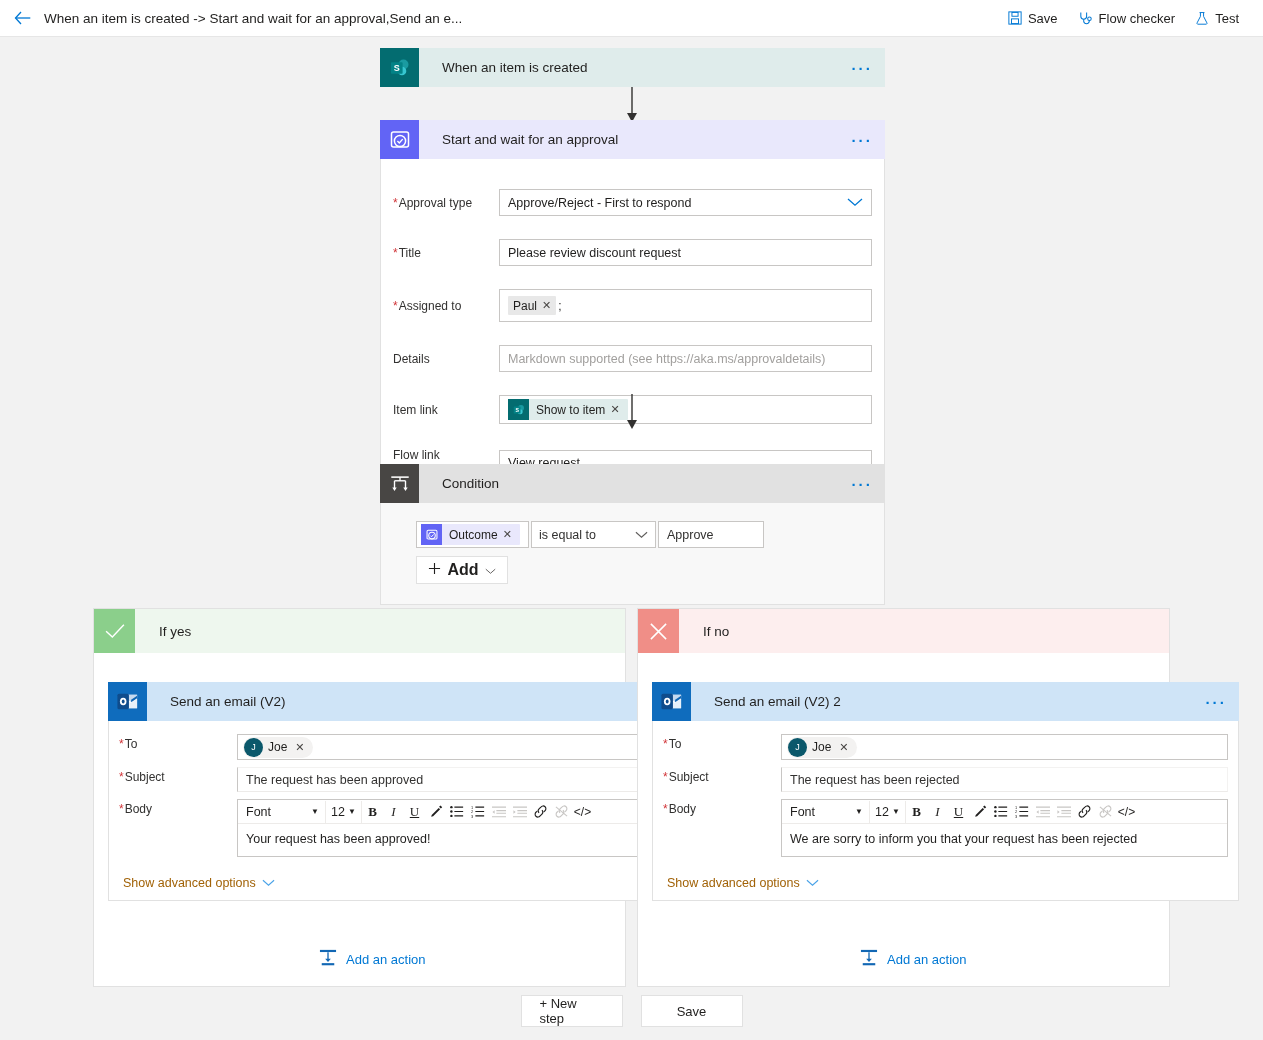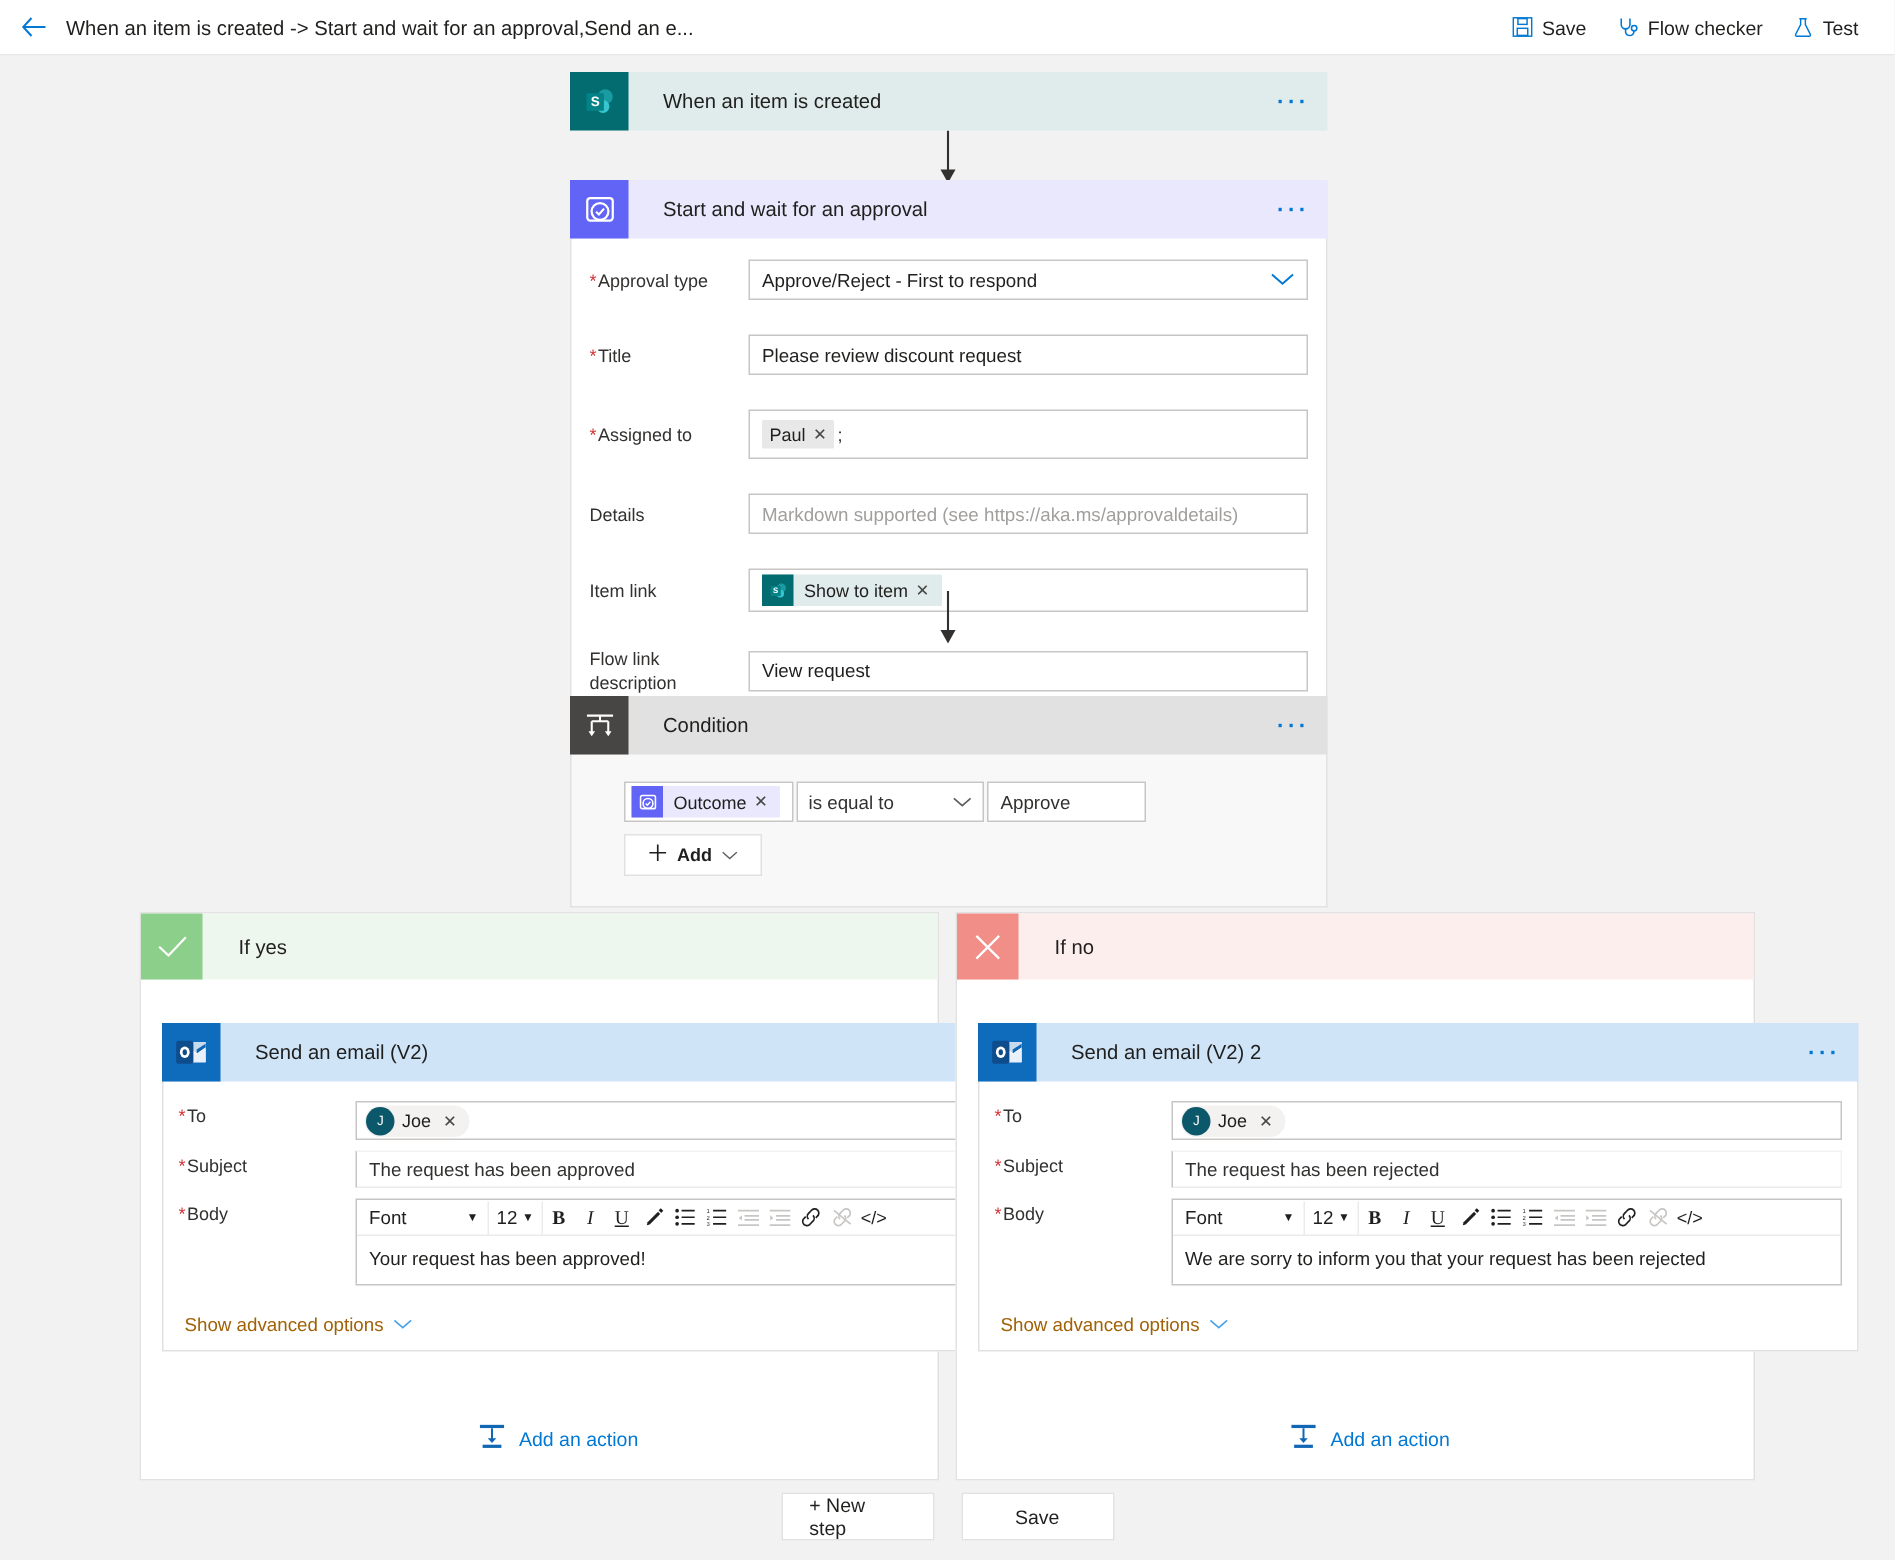--- a/index.html
+++ b/index.html
@@ -68,21 +68,21 @@
   }
 
   
   #trigger-card { left: 380px; top: 11px; width: 505px; }
   #trigger-card .card-head { background: #dfeceb; }
   #trigger-card .card-icon { background: #036c70; }
 
   
   #approval-card { left: 380px; top: 84px; width: 505px;
     background: #ffffff; border: 1px solid #e1e1e1; border-top: none; }
-  #approval-card .card-head { background: #e9e8fc; margin: -1px -1px 0 -1px; width: calc(100% + 2px); }
+  #approval-card .card-head { background: #e9e8fc; margin: -1px -1px 16px -1px; width: calc(100% + 2px); }
   #approval-card .card-icon { background: #6264f5; }
   .card-body { padding: 14px 12px 16px 12px; }
 
   .field-row { display: flex; align-items: center; margin-bottom: 23px; }
   .field-label {
     width: 106px; flex: 0 0 106px;
     font-size: 12px; color: #323130;
     padding-right: 8px; line-height: 16px;
   }
   .req { color: #d13438; margin-right: 1px; }
@@ -140,21 +140,21 @@
     padding: 0 7px; font-size: 12.5px; margin-left: 2px;
   }
   .cond-val {
     width: 106px; height: 27px; border: 1px solid #c8c6c4; background: #fff;
     display: flex; align-items: center; padding: 0 8px; font-size: 12.5px; margin-left: 2px;
   }
   .add-btn {
     margin-top: 8px; width: 92px; height: 28px;
     border: 1px solid #e1e1e1; background: #fff;
     display: flex; align-items: center; justify-content: center; gap: 6px;
-    font-size: 12px; font-weight: bold; color: #201f1e; cursor: pointer;
+    font-size: 16px; font-weight: bold; color: #201f1e; cursor: pointer;
   }
 
   
   .branch { position: absolute; background: #fff; border: 1px solid #e1e1e1; }
   #branch-yes { left: 93px; top: 571px; width: 533px; height: 379px; }
   #branch-no  { left: 637px; top: 571px; width: 533px; height: 379px; }
   .branch-head { height: 44px; display: flex; align-items: center; position: relative; }
   .branch-head.yes { background: #eef7ee; }
   .branch-head.no  { background: #fdeeee; }
   .branch-badge { width: 41px; height: 44px; display: flex; align-items: center; justify-content: center; }

